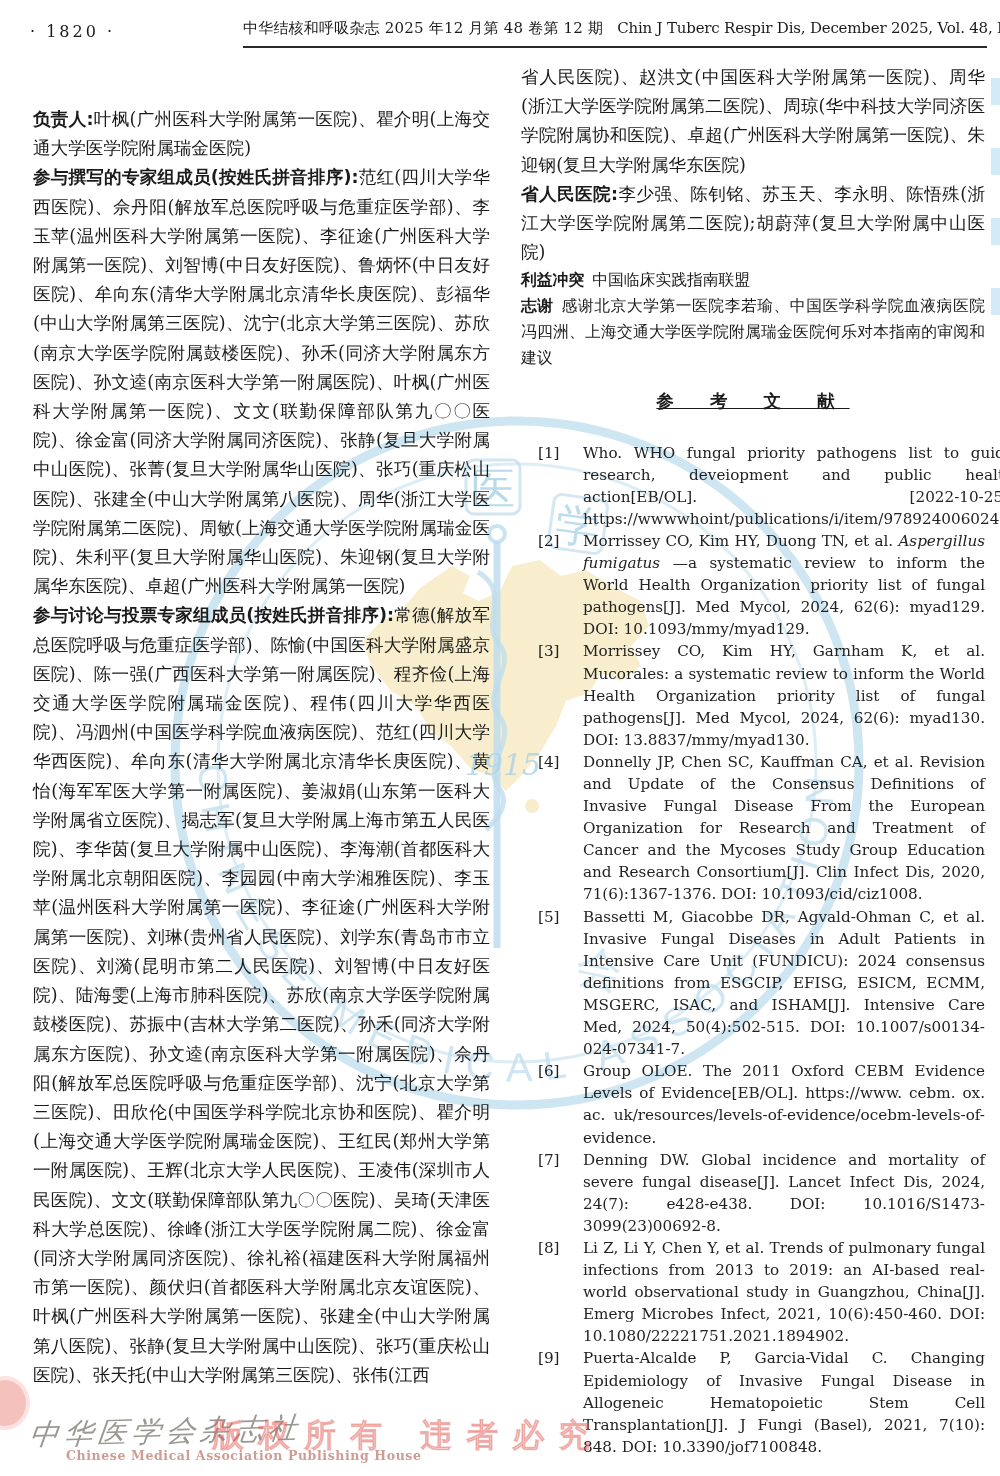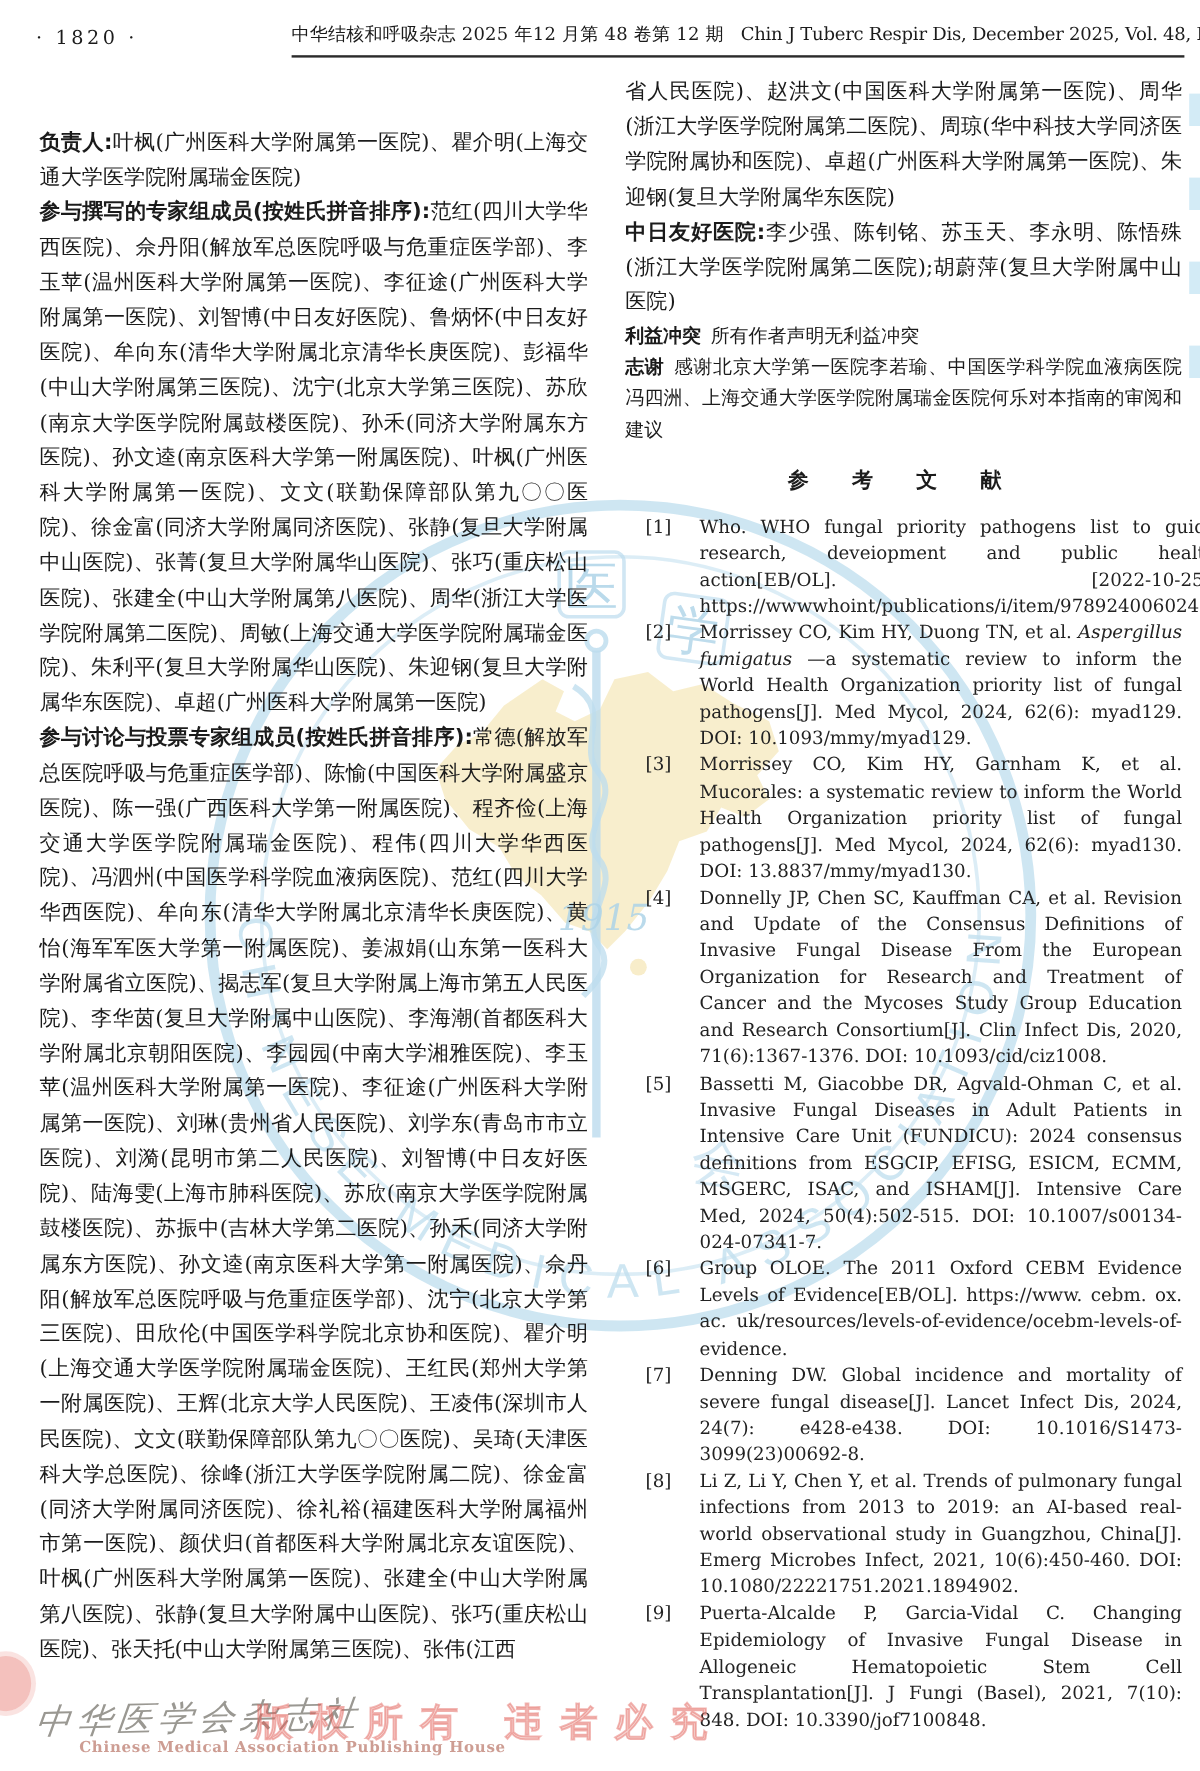--- a/index.html
+++ b/index.html
@@ -27,21 +27,21 @@
   .col-right{left:521px;width:464px;}
   .col p{margin:0;}
   .hei{font-family:"DejaVu Sans","Liberation Sans",sans-serif;font-weight:700;}
   .small{font-size:15.8px;line-height:25.8px;}
   .lbl-gap{margin-right:8px;}
   .coi{margin-top:7px;}
   
   .refs-heading{
     font-family:"DejaVu Sans","Liberation Sans",sans-serif;font-weight:700;
     text-align:center;font-size:17.5px;letter-spacing:15px;
-    margin:17px 0 13px 0;line-height:27px;
+    margin:17px 0 27px 0;line-height:27px;text-decoration:underline;
   }
   .ref{display:flex;font-size:15.2px;line-height:22.1px;
        font-family:"DejaVu Serif","Liberation Serif",serif;color:#222;}
   .ref-num{flex:0 0 62px;box-sizing:border-box;padding-left:17px;}
   .ref-text{flex:1;text-align:justify;}
   .ref-text i{font-style:italic;}
   
   .seal-svg{position:absolute;left:0;top:0;z-index:0;pointer-events:none;}
   .wm-bottom{position:absolute;left:0;top:0;width:1000px;height:1476px;
              z-index:3;pointer-events:none;}
@@ -111,22 +111,22 @@
 </div>
 
 <div class="col col-left">
   <p><span class="hei">负责人:</span><span>叶枫(广州医科大学附属第一医院)、瞿介明(上海交通大学医学院附属瑞金医院)</span></p>
   <p><span class="hei">参与撰写的专家组成员(按姓氏拼音排序):</span><span>范红(四川大学华西医院)、佘丹阳(解放军总医院呼吸与危重症医学部)、李玉苹(温州医科大学附属第一医院)、李征途(广州医科大学附属第一医院)、刘智博(中日友好医院)、鲁炳怀(中日友好医院)、牟向东(清华大学附属北京清华长庚医院)、彭福华(中山大学附属第三医院)、沈宁(北京大学第三医院)、苏欣(南京大学医学院附属鼓楼医院)、孙禾(同济大学附属东方医院)、孙文逵(南京医科大学第一附属医院)、叶枫(广州医科大学附属第一医院)、文文(联勤保障部队第九〇〇医院)、徐金富(同济大学附属同济医院)、张静(复旦大学附属中山医院)、张菁(复旦大学附属华山医院)、张巧(重庆松山医院)、张建全(中山大学附属第八医院)、周华(浙江大学医学院附属第二医院)、周敏(上海交通大学医学院附属瑞金医院)、朱利平(复旦大学附属华山医院)、朱迎钢(复旦大学附属华东医院)、卓超(广州医科大学附属第一医院)</span></p>
   <p><span class="hei">参与讨论与投票专家组成员(按姓氏拼音排序):</span><span>常德(解放军总医院呼吸与危重症医学部)、陈愉(中国医科大学附属盛京医院)、陈一强(广西医科大学第一附属医院)、程齐俭(上海交通大学医学院附属瑞金医院)、程伟(四川大学华西医院)、冯泗州(中国医学科学院血液病医院)、范红(四川大学华西医院)、牟向东(清华大学附属北京清华长庚医院)、黄怡(海军军医大学第一附属医院)、姜淑娟(山东第一医科大学附属省立医院)、揭志军(复旦大学附属上海市第五人民医院)、李华茵(复旦大学附属中山医院)、李海潮(首都医科大学附属北京朝阳医院)、李园园(中南大学湘雅医院)、李玉苹(温州医科大学附属第一医院)、李征途(广州医科大学附属第一医院)、刘琳(贵州省人民医院)、刘学东(青岛市市立医院)、刘漪(昆明市第二人民医院)、刘智博(中日友好医院)、陆海雯(上海市肺科医院)、苏欣(南京大学医学院附属鼓楼医院)、苏振中(吉林大学第二医院)、孙禾(同济大学附属东方医院)、孙文逵(南京医科大学第一附属医院)、佘丹阳(解放军总医院呼吸与危重症医学部)、沈宁(北京大学第三医院)、田欣伦(中国医学科学院北京协和医院)、瞿介明(上海交通大学医学院附属瑞金医院)、王红民(郑州大学第一附属医院)、王辉(北京大学人民医院)、王凌伟(深圳市人民医院)、文文(联勤保障部队第九〇〇医院)、吴琦(天津医科大学总医院)、徐峰(浙江大学医学院附属二院)、徐金富(同济大学附属同济医院)、徐礼裕(福建医科大学附属福州市第一医院)、颜伏归(首都医科大学附属北京友谊医院)、叶枫(广州医科大学附属第一医院)、张建全(中山大学附属第八医院)、张静(复旦大学附属中山医院)、张巧(重庆松山医院)、张天托(中山大学附属第三医院)、张伟(江西</span></p>
 </div>
 
 <div class="col col-right">
   <p><span>省人民医院)、赵洪文(中国医科大学附属第一医院)、周华(浙江大学医学院附属第二医院)、周琼(华中科技大学同济医学院附属协和医院)、卓超(广州医科大学附属第一医院)、朱迎钢(复旦大学附属华东医院)</span></p>
-  <p><span class="hei">中日友好医院:</span><span>李少强、陈钊铭、苏玉天、李永明、陈悟殊(浙江大学医学院附属第二医院);胡蔚萍(复旦大学附属中山医院)</span></p>
-  <p class="small coi"><span class="hei lbl-gap">利益冲突</span><span>所有作者声明无利益冲突</span></p>
+  <p><span class="hei">省人民医院:</span><span>李少强、陈钊铭、苏玉天、李永明、陈悟殊(浙江大学医学院附属第二医院);胡蔚萍(复旦大学附属中山医院)</span></p>
+  <p class="small coi"><span class="hei lbl-gap">利益冲突</span><span>中国临床实践指南联盟</span></p>
   <p class="small"><span class="hei lbl-gap">志谢</span><span>感谢北京大学第一医院李若瑜、中国医学科学院血液病医院冯四洲、上海交通大学医学院附属瑞金医院何乐对本指南的审阅和建议</span></p>
   <div class="refs-heading">参 考 文 献</div>
   <div>
       <div class="ref">
         <span class="ref-num">[1]</span>
         <span class="ref-text">Who. WHO fungal priority pathogens list to guide research, deveiopment and public health action[EB/OL]. [2022-10-25]. https://wwwwhoint/publications/i/item/9789240060241.</span>
       </div>
       <div class="ref">
         <span class="ref-num">[2]</span>
         <span class="ref-text">Morrissey CO, Kim HY, Duong TN, et al. <i>Aspergillus fumigatus</i> —a systematic review to inform the World Health Organization priority list of fungal pathogens[J]. Med Mycol, 2024, 62(6): myad129. DOI: 10.1093/mmy/myad129.</span>

